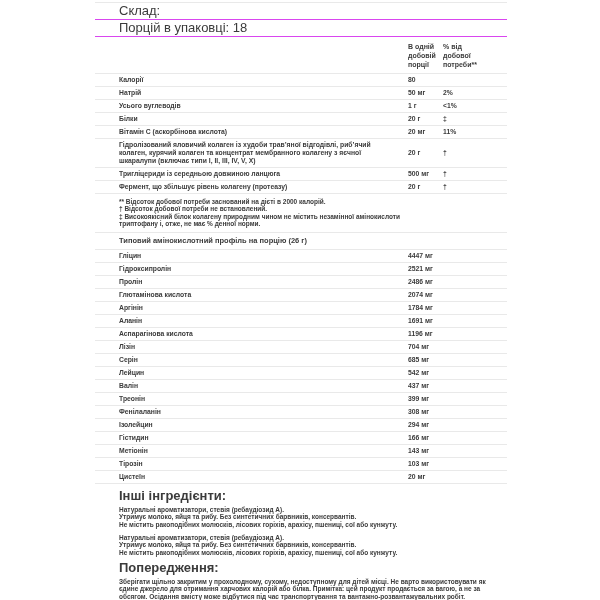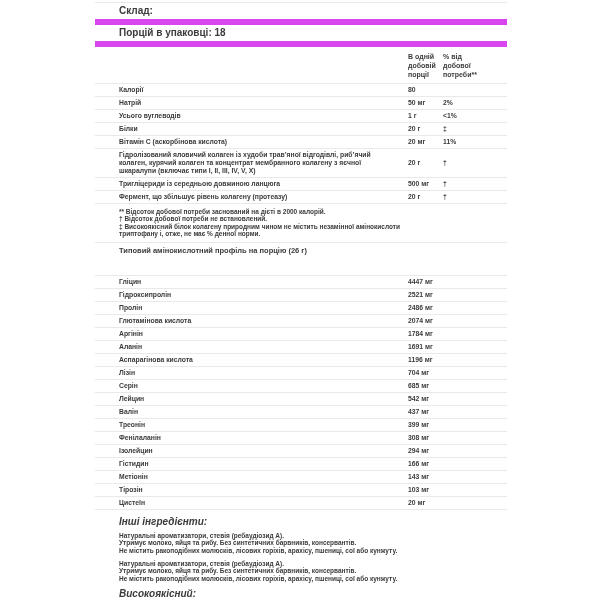--- a/index.html
+++ b/index.html
@@ -11,25 +11,25 @@
     height: 600px;
     overflow: hidden;
   }
   .sheet {
     width: 412px;
     margin-left: 95px;
     margin-top: 2px;
     border-top: 1px solid #e9e9e9;
   }
   .topline {
-    border-bottom: 6px solid #d946ef;
+    border-bottom: 1px solid #d946ef;
     padding: 4px 0 4px 24px;
-    font-size: 10px;
-    line-height: 8px;
-    font-weight: 700;
+    font-size: 13px;
+    line-height: 8px;
+    font-weight: 400;
   }
   .colheads {
     display: grid;
     grid-template-columns: 289px 35px 64px;
     padding: 5px 0 4px 24px;
     border-bottom: 1px solid #e9e9e9;
     font-size: 7px;
     line-height: 9px;
     font-weight: 700;
   }
@@ -51,42 +51,41 @@
   .footnotes {
     border-bottom: 1px solid #e9e9e9;
     padding: 4px 0 5px 24px;
     font-size: 6.5px;
     line-height: 7.3px;
     font-weight: 600;
   }
   .footnotes .fn { max-width: 312px; }
   .section-title {
     border-bottom: 1px solid #e9e9e9;
-    padding: 4px 0 20px 24px;
+    padding: 4px 0 4px 24px;
     font-size: 7.5px;
     line-height: 8px;
     font-weight: 700;
   }
   .arow {
     display: grid;
     grid-template-columns: 289px auto;
     padding-left: 24px;
     align-items: center;
     border-bottom: 1px solid #e9e9e9;
     min-height: 13px;
     font-size: 6.8px;
     line-height: 8px;
     font-weight: 600;
   }
   .subhead {
     padding: 8px 0 0 24px;
-    font-size: 10px;
+    font-size: 13px;
     line-height: 8px;
     font-weight: 700;
-    font-style: italic;
   }
   .para {
     padding: 6px 10px 0 24px;
     font-size: 6.5px;
     line-height: 7.3px;
     font-weight: 600;
     white-space: pre-line;
   }
 </style>
 </head>
@@ -226,16 +225,16 @@
   </div>
 
   <div class="subhead">Інші інгредієнти:</div>
   <div class="para">Натуральні ароматизатори, стевія (ребаудіозид А).
 Утримує молоко, яйця та рибу. Без синтетичних барвників, консервантів.
 Не містить ракоподібних молюсків, лісових горіхів, арахісу, пшениці, сої або кунжуту.</div>
   <div class="para">Натуральні ароматизатори, стевія (ребаудіозид А).
 Утримує молоко, яйця та рибу. Без синтетичних барвників, консервантів.
 Не містить ракоподібних молюсків, лісових горіхів, арахісу, пшениці, сої або кунжуту.</div>
 
-  <div class="subhead">Високоякісний:</div>
+  <div class="subhead">Попередження:</div>
   <div class="para">Зберігати щільно закритим у прохолодному, сухому, недоступному для дітей місці. Не варто використовувати як єдине джерело для отримання харчових калорій або білка. Примітка: цей продукт продається за вагою, а не за обсягом. Осідання вмісту може відбутися під час транспортування та вантажно-розвантажувальних робіт.</div>
 
 </div>
 
 </body></html>

